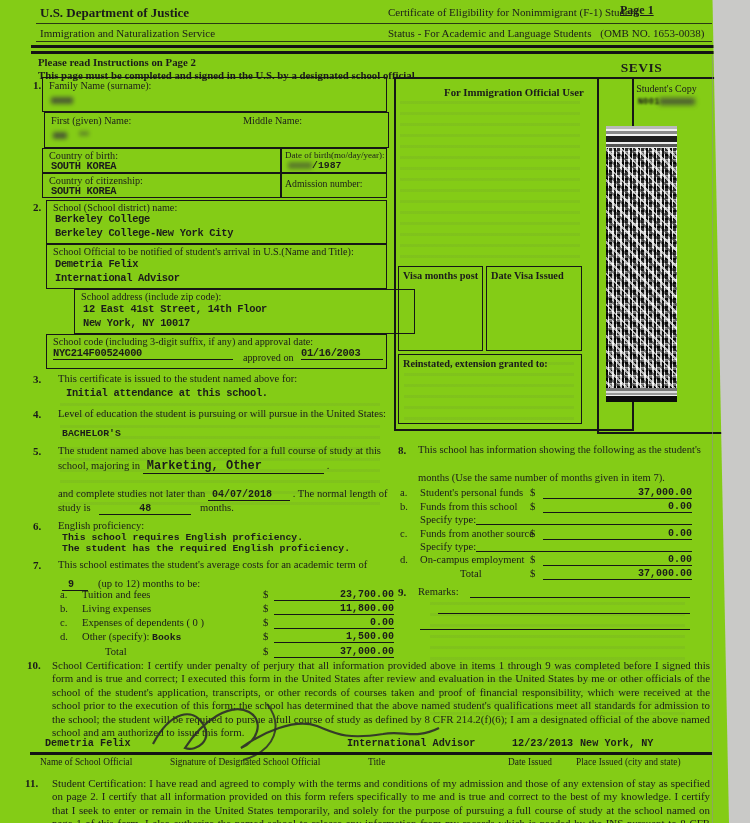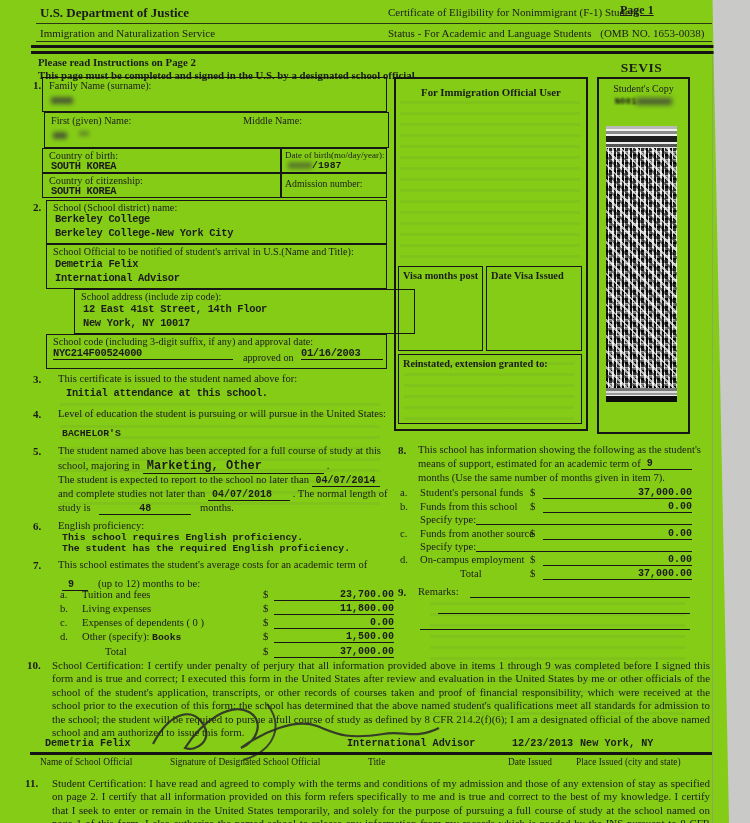--- a/index.html
+++ b/index.html
@@ -9,21 +9,21 @@
         clip-path:polygon(0 0,95% 0,97.2% 100%,0 100%);}
   .abs{position:absolute;}
   .serif{font-family:"Liberation Serif",serif;}
   .mono{font-family:"Liberation Mono",monospace;font-weight:700;}
   .b{font-weight:700;}
   .lbl{font-size:10.2px;}
   .sm{font-size:9.4px;}
   .itxt{font-size:10.6px;}
   .val{font-size:10.4px;letter-spacing:-0.3px;}
   .box{position:absolute;border:1.6px solid #161616;}
-  .box2{position:absolute;border:2.2px solid #161616;}
+  .box2{position:absolute;border:2.2px solid #161616;padding-left:46px;}
   .uline{border-bottom:1px solid #161616;}
   .rule{position:absolute;background:#141414;}
   .num{font-weight:700;font-size:11px;}
   .row7{position:absolute;left:58px;width:332px;height:14px;font-size:10.6px;}
   .row7 .k{position:absolute;left:2px;}
   .row7 .lab{position:absolute;left:24px;}
   .row7 .cur{position:absolute;left:205px;font-family:"Liberation Serif",serif;}
   .row7 .amt{position:absolute;left:216px;right:-4px;text-align:right;border-bottom:1.2px solid #161616;font-size:10px;}
   .row8{position:absolute;left:398px;width:294px;height:14px;font-size:10.6px;}
   .row8 .k{position:absolute;left:2px;}
@@ -153,24 +153,20 @@
   <div class="abs serif itxt" style="left:58px;top:408px;">Level of education the student is pursuing or will pursue in the United States:</div>
   <div class="abs mono" style="left:62px;top:428px;font-size:9.8px;">BACHELOR'S</div>
 
   <div class="abs num" style="left:33px;top:445px;">5.</div>
   <div class="abs serif itxt" style="left:58px;top:445px;white-space:nowrap;">The student named above has been accepted for a full course of study at this</div>
   <div class="abs serif itxt" style="left:58px;top:459px;white-space:nowrap;">
     <span>school, majoring in</span>
     <span class="mono uline" style="font-size:12px;padding:0 62px 0 4px;">Marketing, Other</span>
     <span>.</span>
   </div>
-  <div class="abs serif itxt" style="left:58px;top:474px;white-space:nowrap;">
-    <span>The student is expected to report to the school no later than</span>
-    <span class="mono uline" style="font-size:10px;padding:0 4px;">04/07/2014</span>
-  </div>
   <div class="abs serif itxt" style="left:58px;top:488px;white-space:nowrap;">
     <span>and complete studies not later than</span>
     <span class="mono uline" style="font-size:10px;padding:0 18px 0 4px;">04/07/2018</span>
     <span>.  The normal length of</span>
   </div>
   <div class="abs serif itxt" style="left:58px;top:502px;white-space:nowrap;">
     <span>study is</span>
     <span class="mono uline" style="font-size:10px;padding:0 40px;margin:0 6px;">48</span>
     <span>months.</span>
   </div>
@@ -211,24 +207,20 @@
     <span class="amt mono">1,500.00</span>
   </div>
   <div class="row7" style="top:646px;">
     <span class="lab serif" style="left:47px;">Total</span>
     <span class="cur">$</span>
     <span class="amt mono">37,000.00</span>
   </div>
 
   <div class="abs num" style="left:398px;top:444px;">8.</div>
   <div class="abs serif itxt" style="left:418px;top:444px;white-space:nowrap;">This school has information showing the following as the student's</div>
-  <div class="abs" style="left:418px;top:458px;width:274px;display:flex;">
-    <span class="serif itxt" style="white-space:nowrap;">means of support, estimated for an academic term of</span>
-    <span class="mono uline" style="font-size:10px;flex:1;padding-left:6px;">9</span>
-  </div>
   <div class="abs serif itxt" style="left:418px;top:472px;white-space:nowrap;">months (Use the same number of months given in item 7).</div>
   <div class="row8" style="top:487px;">
     <span class="k serif">a.</span>
     <span class="lab serif">Student's personal funds</span>
     <span class="cur serif">$</span>
     <span class="amt mono">37,000.00</span>
   </div>
   <div class="row8" style="top:501px;">
     <span class="k serif">b.</span>
     <span class="lab serif">Funds from this school</span>

